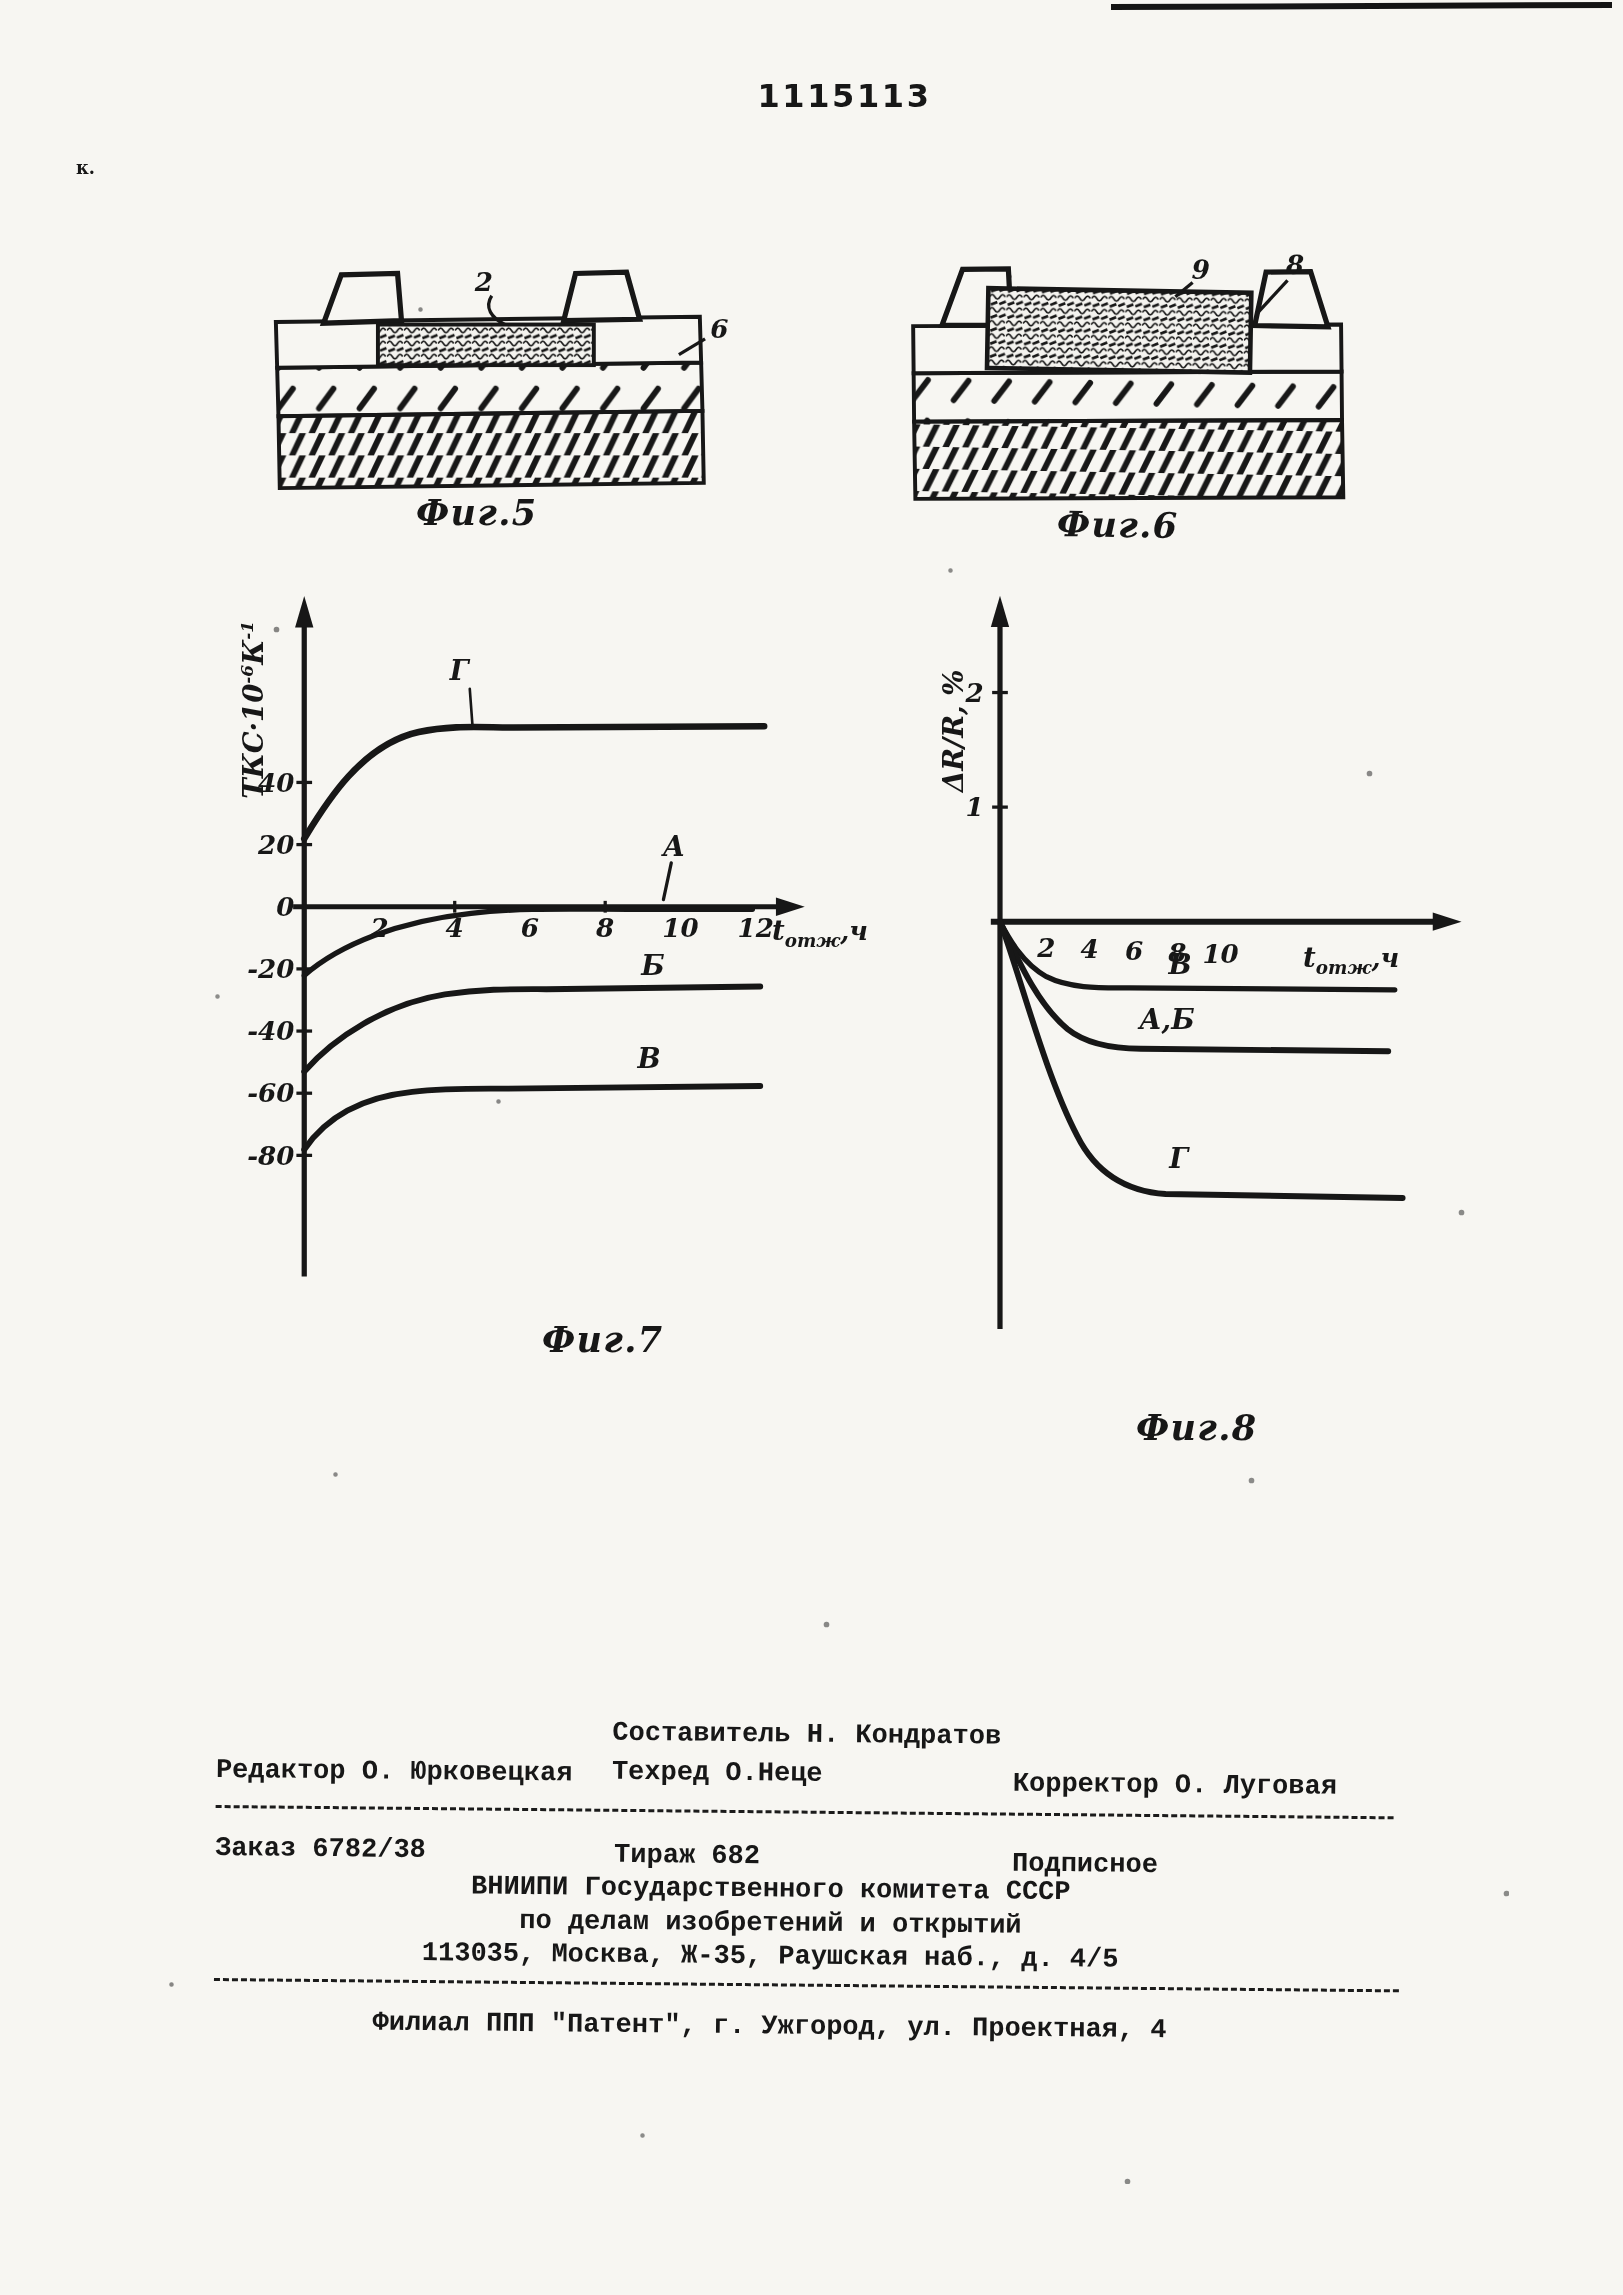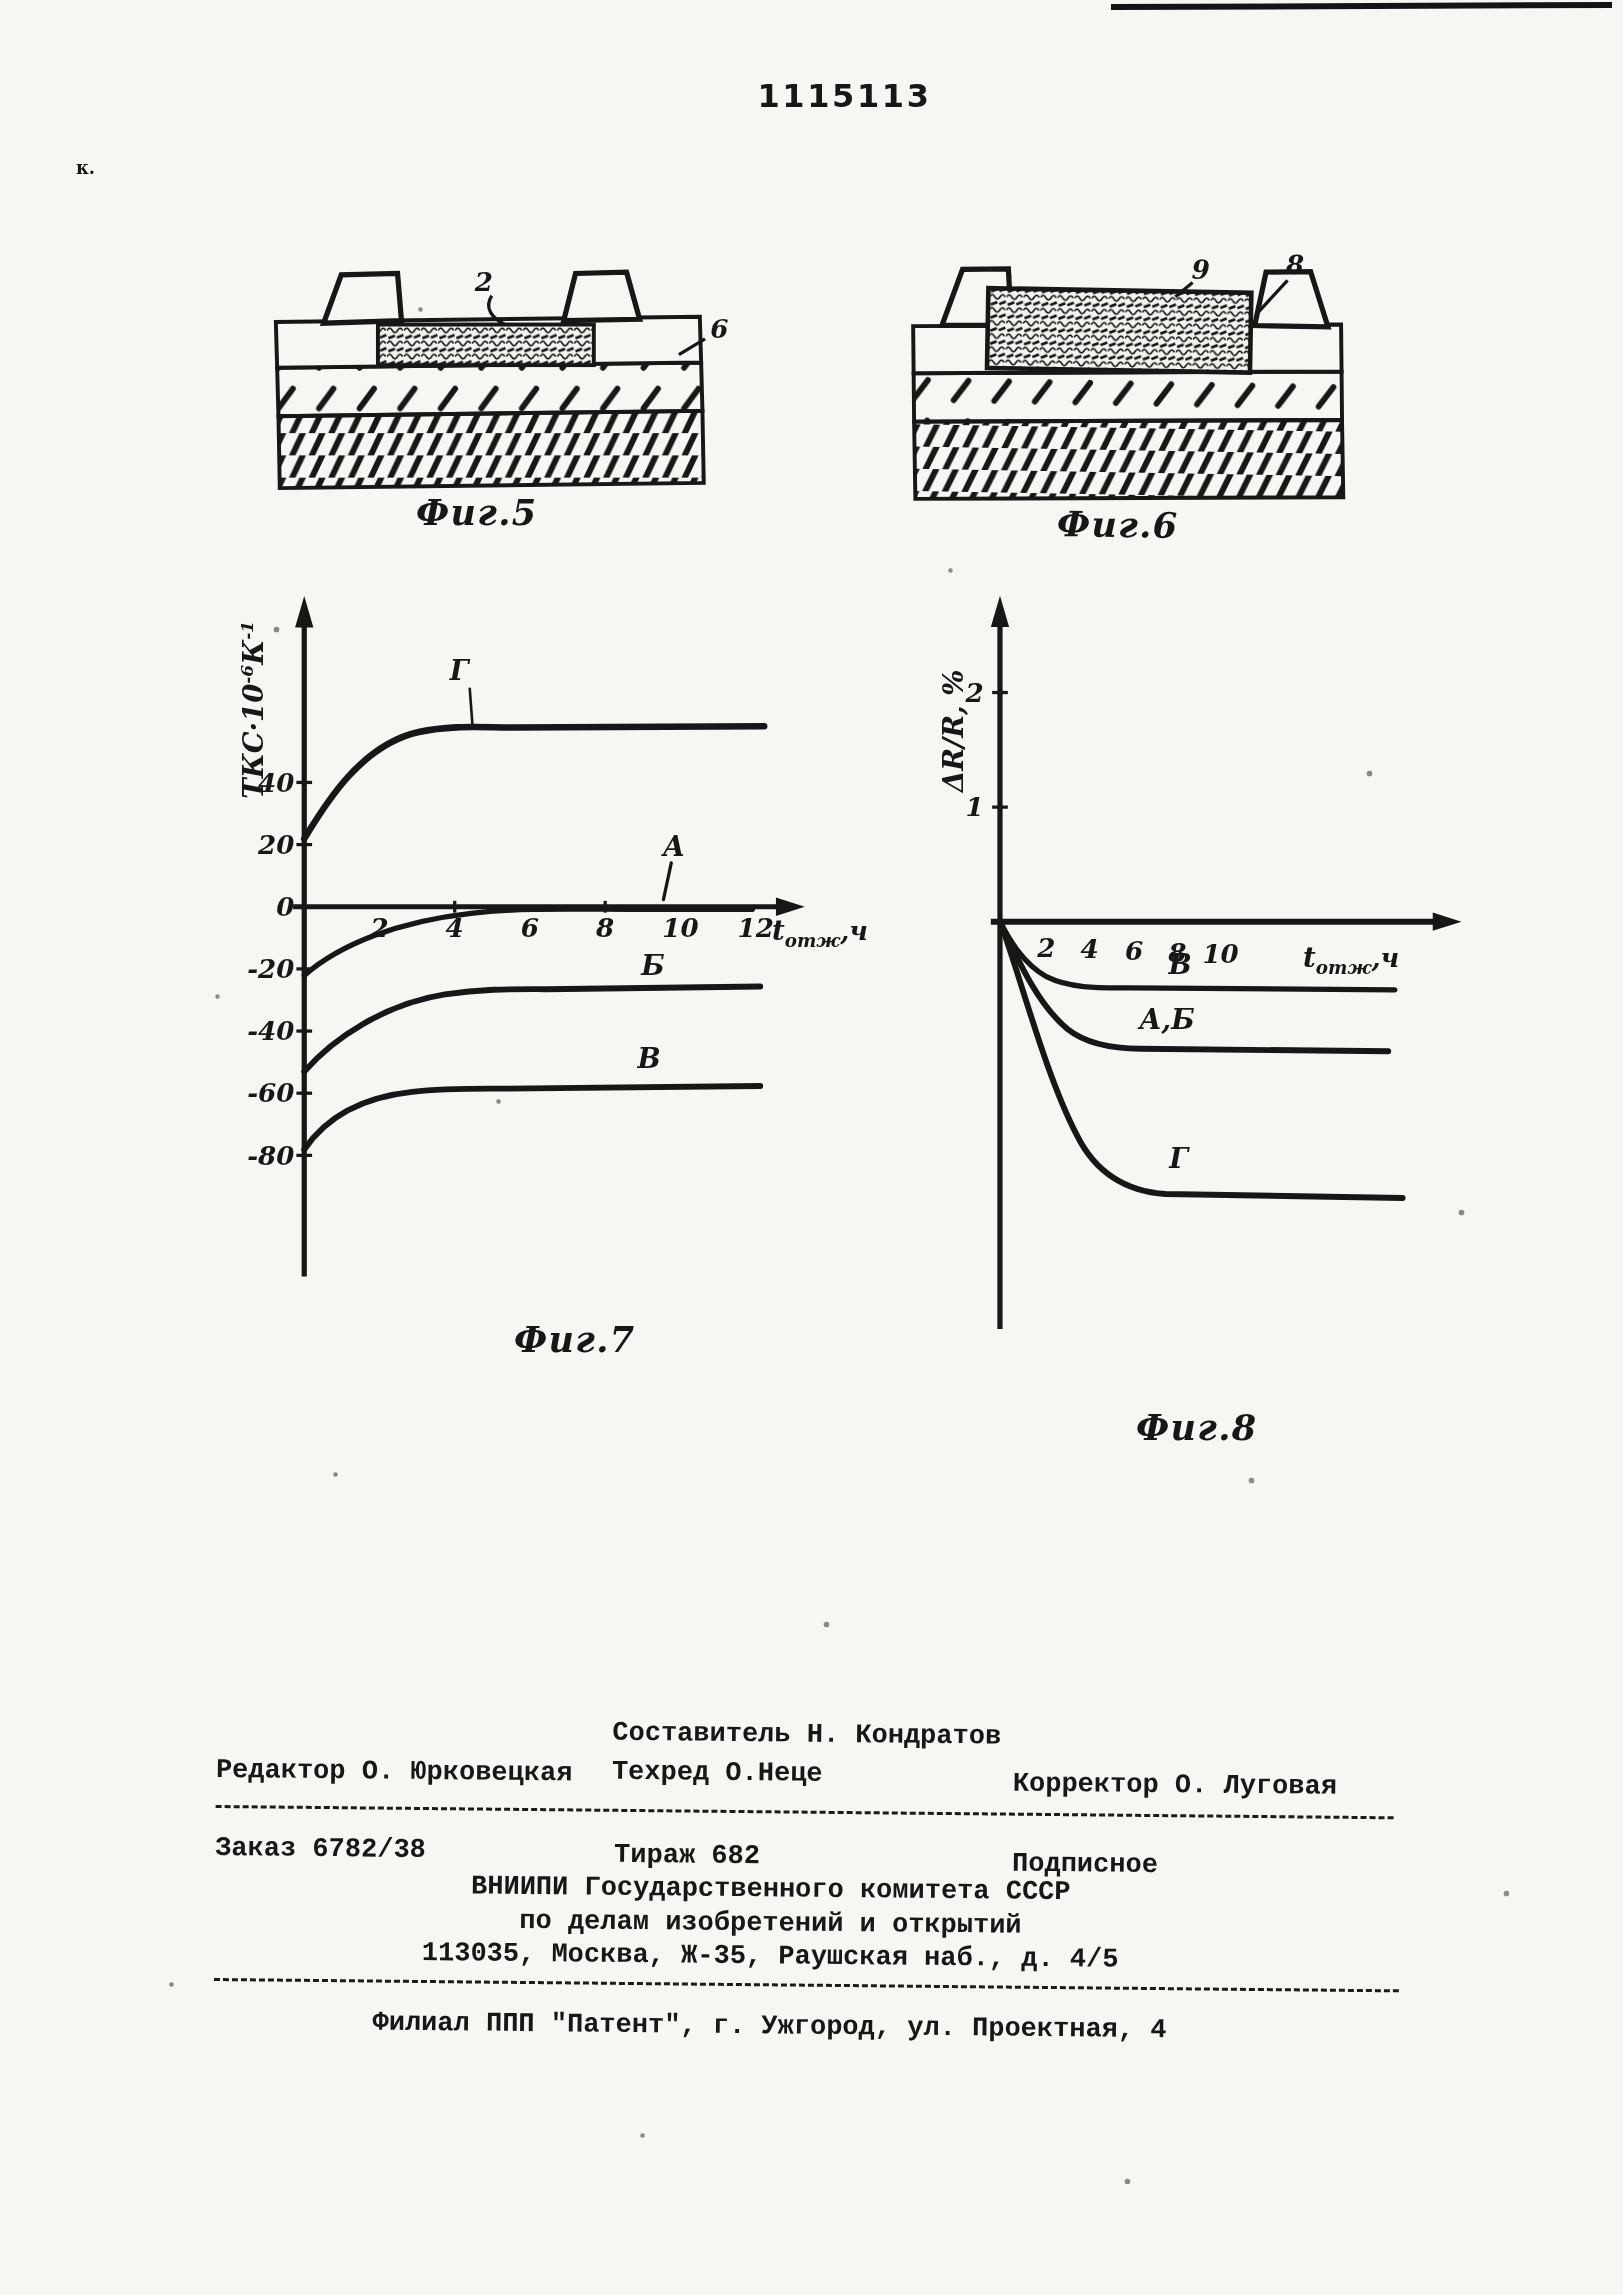--- a/index.html
+++ b/index.html
@@ -173,21 +173,21 @@
 
   <text transform="translate(52,340) rotate(-90)" class="axislab"><tspan>ТКС·10</tspan><tspan dy="-16" font-size="26">-6</tspan><tspan dy="16" font-size="42">К</tspan><tspan dy="-16" font-size="26">-1</tspan></text>
 
   <g class="curvelab" text-anchor="middle">
     <text x="352" y="158">Г</text>
     <text x="680" y="428">А</text>
     <text x="648" y="610">Б</text>
     <text x="642" y="752">В</text>
   </g>
 </svg>
-<div class="abs caption" style="left:514px;top:1319px;">Фиг.7</div>
+<div class="abs caption" style="left:542px;top:1319px;">Фиг.7</div>
 
 <svg class="abs" style="left:871px;top:576px;" width="622" height="766" viewBox="0 0 950 1170">
   <g stroke="#171717">
     <line x1="197" y1="1150" x2="197" y2="60" stroke-width="8"></line>
     <polygon points="197,30 183,78 211,78" fill="#171717" stroke="none"></polygon>
     <line x1="183" y1="528" x2="872" y2="528" stroke-width="9"></line>
     <polygon points="902,528 858,514 858,542" fill="#171717" stroke="none"></polygon>
     <line x1="185" y1="178" x2="209" y2="178" stroke-width="5"></line>
     <line x1="185" y1="353" x2="209" y2="353" stroke-width="5"></line>
   </g>

